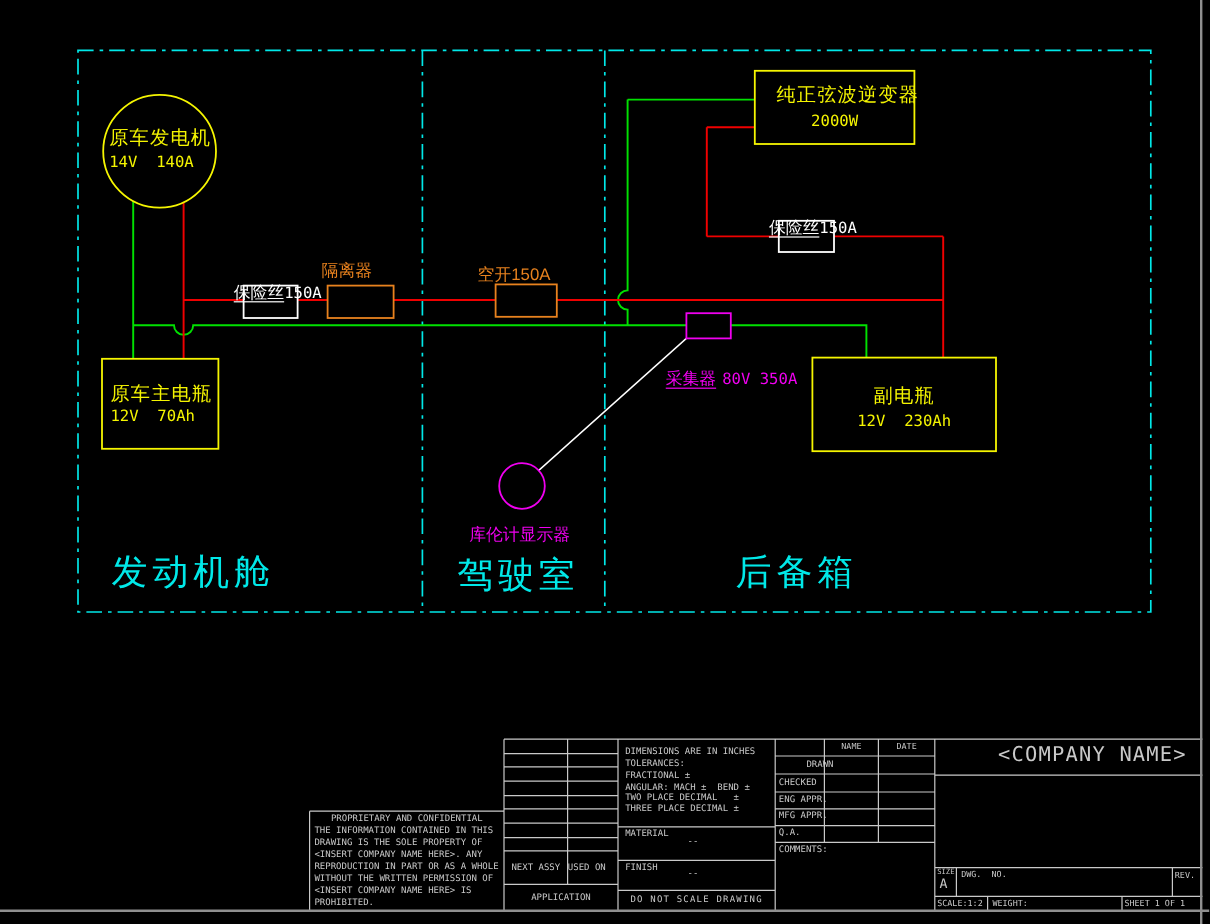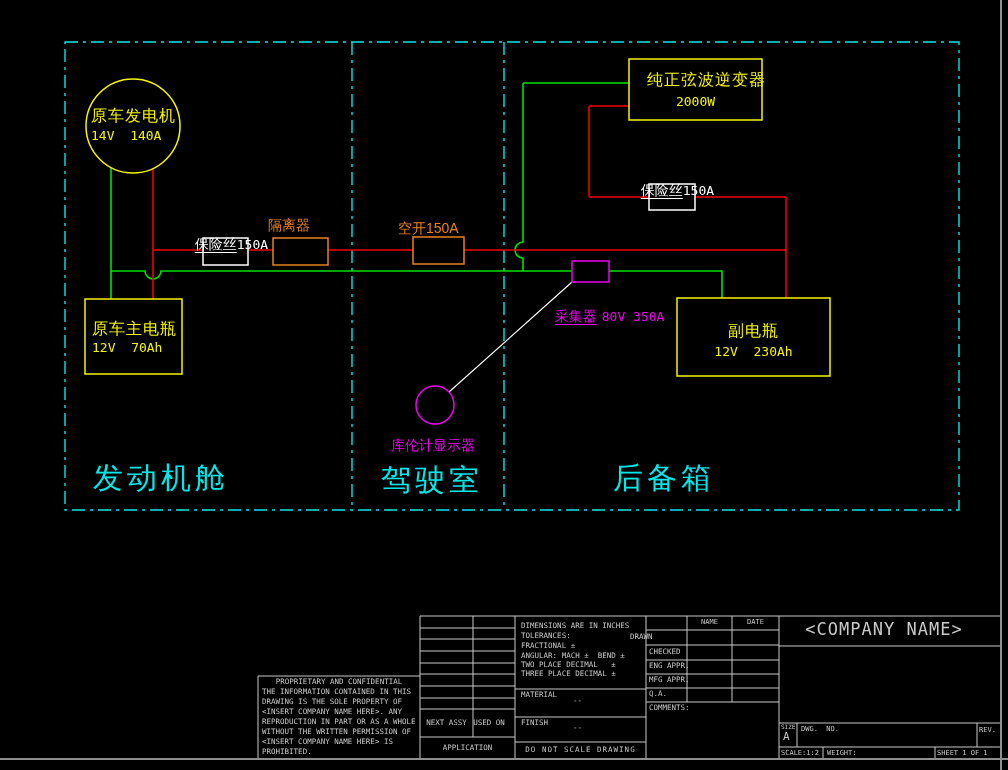--- a/index.html
+++ b/index.html
@@ -119,28 +119,28 @@
   <div class="lbl tb" style="left:573px;top:724px;">--</div>
   <div class="lbl tb ctr" style="left:515px;top:746px;width:131px;letter-spacing:1px;">DO NOT SCALE DRAWING</div>
 
   <div class="lbl tb ctr" style="left:420px;top:719px;width:53px;">NEXT ASSY</div>
   <div class="lbl tb ctr" style="left:473px;top:719px;width:32px;">USED ON</div>
   <div class="lbl tb ctr" style="left:420px;top:744px;width:95px;">APPLICATION</div>
 
   <div class="lbl tb tb7 ctr" style="left:687px;top:618px;width:45px;">NAME</div>
   <div class="lbl tb tb7 ctr" style="left:732px;top:618px;width:47px;">DATE</div>
 
-  <div class="lbl tb" style="left:630px;top:633px;">DRAWN</div>
+  <div class="lbl tb" style="left:672px;top:633px;">DRAWN</div>
   <div class="lbl tb" style="left:649px;top:648px;">CHECKED</div>
   <div class="lbl tb" style="left:649px;top:662px;">ENG APPR.</div>
   <div class="lbl tb" style="left:649px;top:676px;">MFG APPR.</div>
   <div class="lbl tb" style="left:649px;top:690px;">Q.A.</div>
   <div class="lbl tb" style="left:649px;top:704px;">COMMENTS:</div>
 
-  <div class="lbl company ctr" style="left:779px;top:620px;width:210px;">&lt;COMPANY NAME&gt;</div>
+  <div class="lbl company ctr" style="left:779px;top:620px;width:210px;text-align:right;">&lt;COMPANY NAME&gt;</div>
 
   <div class="lbl tb tb6" style="left:781px;top:724px;">SIZE</div>
   <div class="lbl tb tb11" style="left:783px;top:731px;">A</div>
   <div class="lbl tb tb7" style="left:801px;top:725px;text-align:center;">DWG.  NO.</div>
   <div class="lbl tb tb7" style="left:979px;top:726px;">REV.</div>
 
   <div class="lbl tb tb7" style="left:781px;top:749px;">SCALE:1:2</div>
   <div class="lbl tb tb7" style="left:827px;top:749px;">WEIGHT:</div>
   <div class="lbl tb tb7" style="left:937px;top:749px;">SHEET 1 OF 1</div>
 

